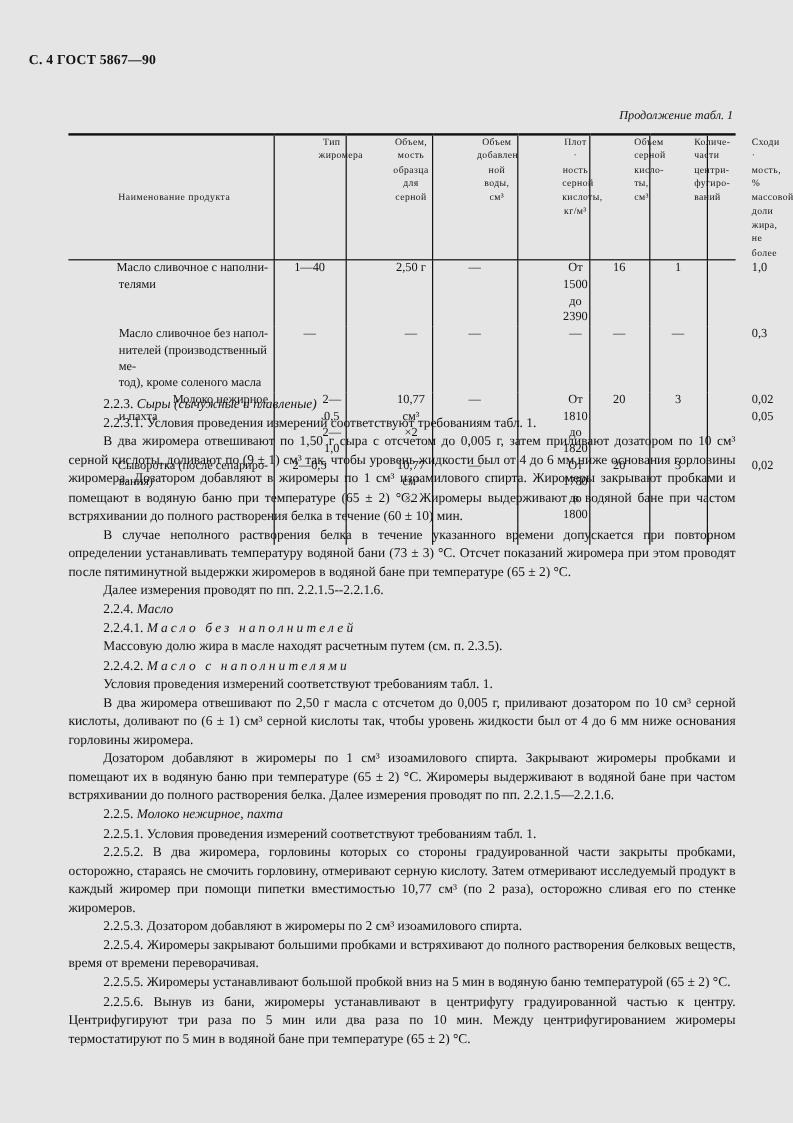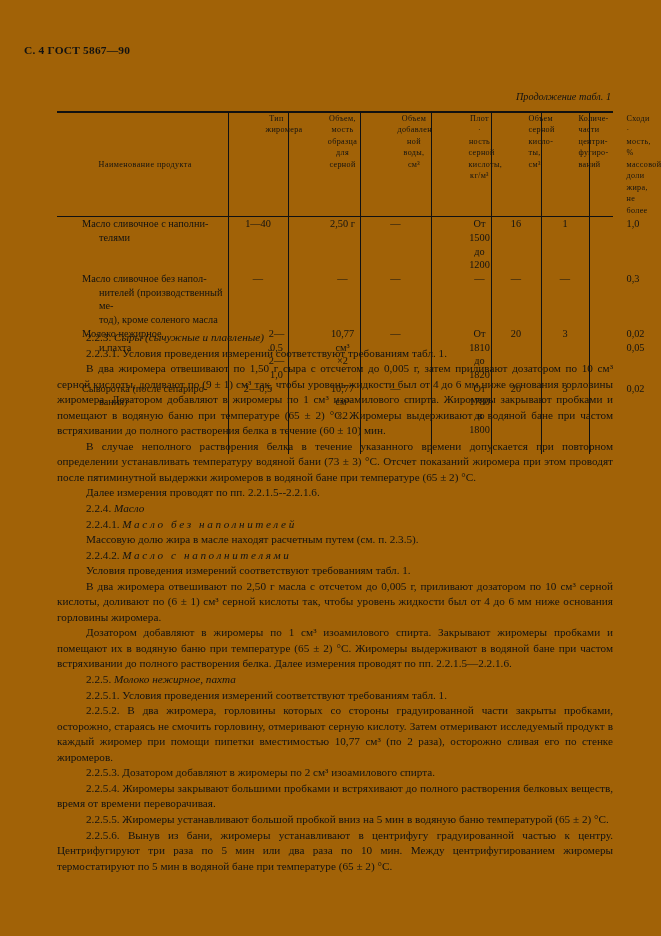--- a/index.html
+++ b/index.html
@@ -14,21 +14,21 @@
     position: relative;
     font-family: "Liberation Serif", "DejaVu Serif", serif;
     color: #121212;
     overflow: hidden;
   }
   .page {
     position: absolute;
     left: 0; top: 0;
     width: 661px;
     height: 936px;
-    background: #a16207;
+    background: #e5e5e5;
   }
 
   
   .running-head {
     position: absolute;
     left: 24px;
     top: 44px;
     font-size: 11.4px;
     font-weight: bold;
     letter-spacing: 0.2px;
@@ -93,21 +93,21 @@
     padding-left: 5px;
     padding-right: 4px;
   }
   .body-row > td.last { border-right: none; }
   .body-row.tail > td {
     height: 18px;
     padding: 0;
     font-size: 0;
     line-height: 0;
   }
-  .ind { display: block; text-indent: 20px; }
+  .ind { display: block; text-indent: 20px; text-align: right; }
   .noind { display: block; text-indent: 0; padding-left: 37px; }
 
   
   .body-text {
     position: absolute;
     left: 57px;
     top: 330px;
     width: 556px;
     font-size: 11.2px;
     line-height: 15.55px;
@@ -205,21 +205,21 @@
             <span class="ind">Масло сливочное с наполни-</span>
             <span class="noind">телями</span>
           </td>
           <td>1—40</td>
           <td>
             <span class="noind">2,50 г</span>
           </td>
           <td>—</td>
           <td>
             <span class="noind">От 1500</span>
-            <span class="noind">до 1200</span>
+            <span class="noind">до 2390</span>
           </td>
           <td>16</td>
           <td>1</td>
           <td class="last">
             <span class="noind">1,0</span>
           </td>
         </tr>
 
         <tr class="body-row">
           <td class="col-name">

